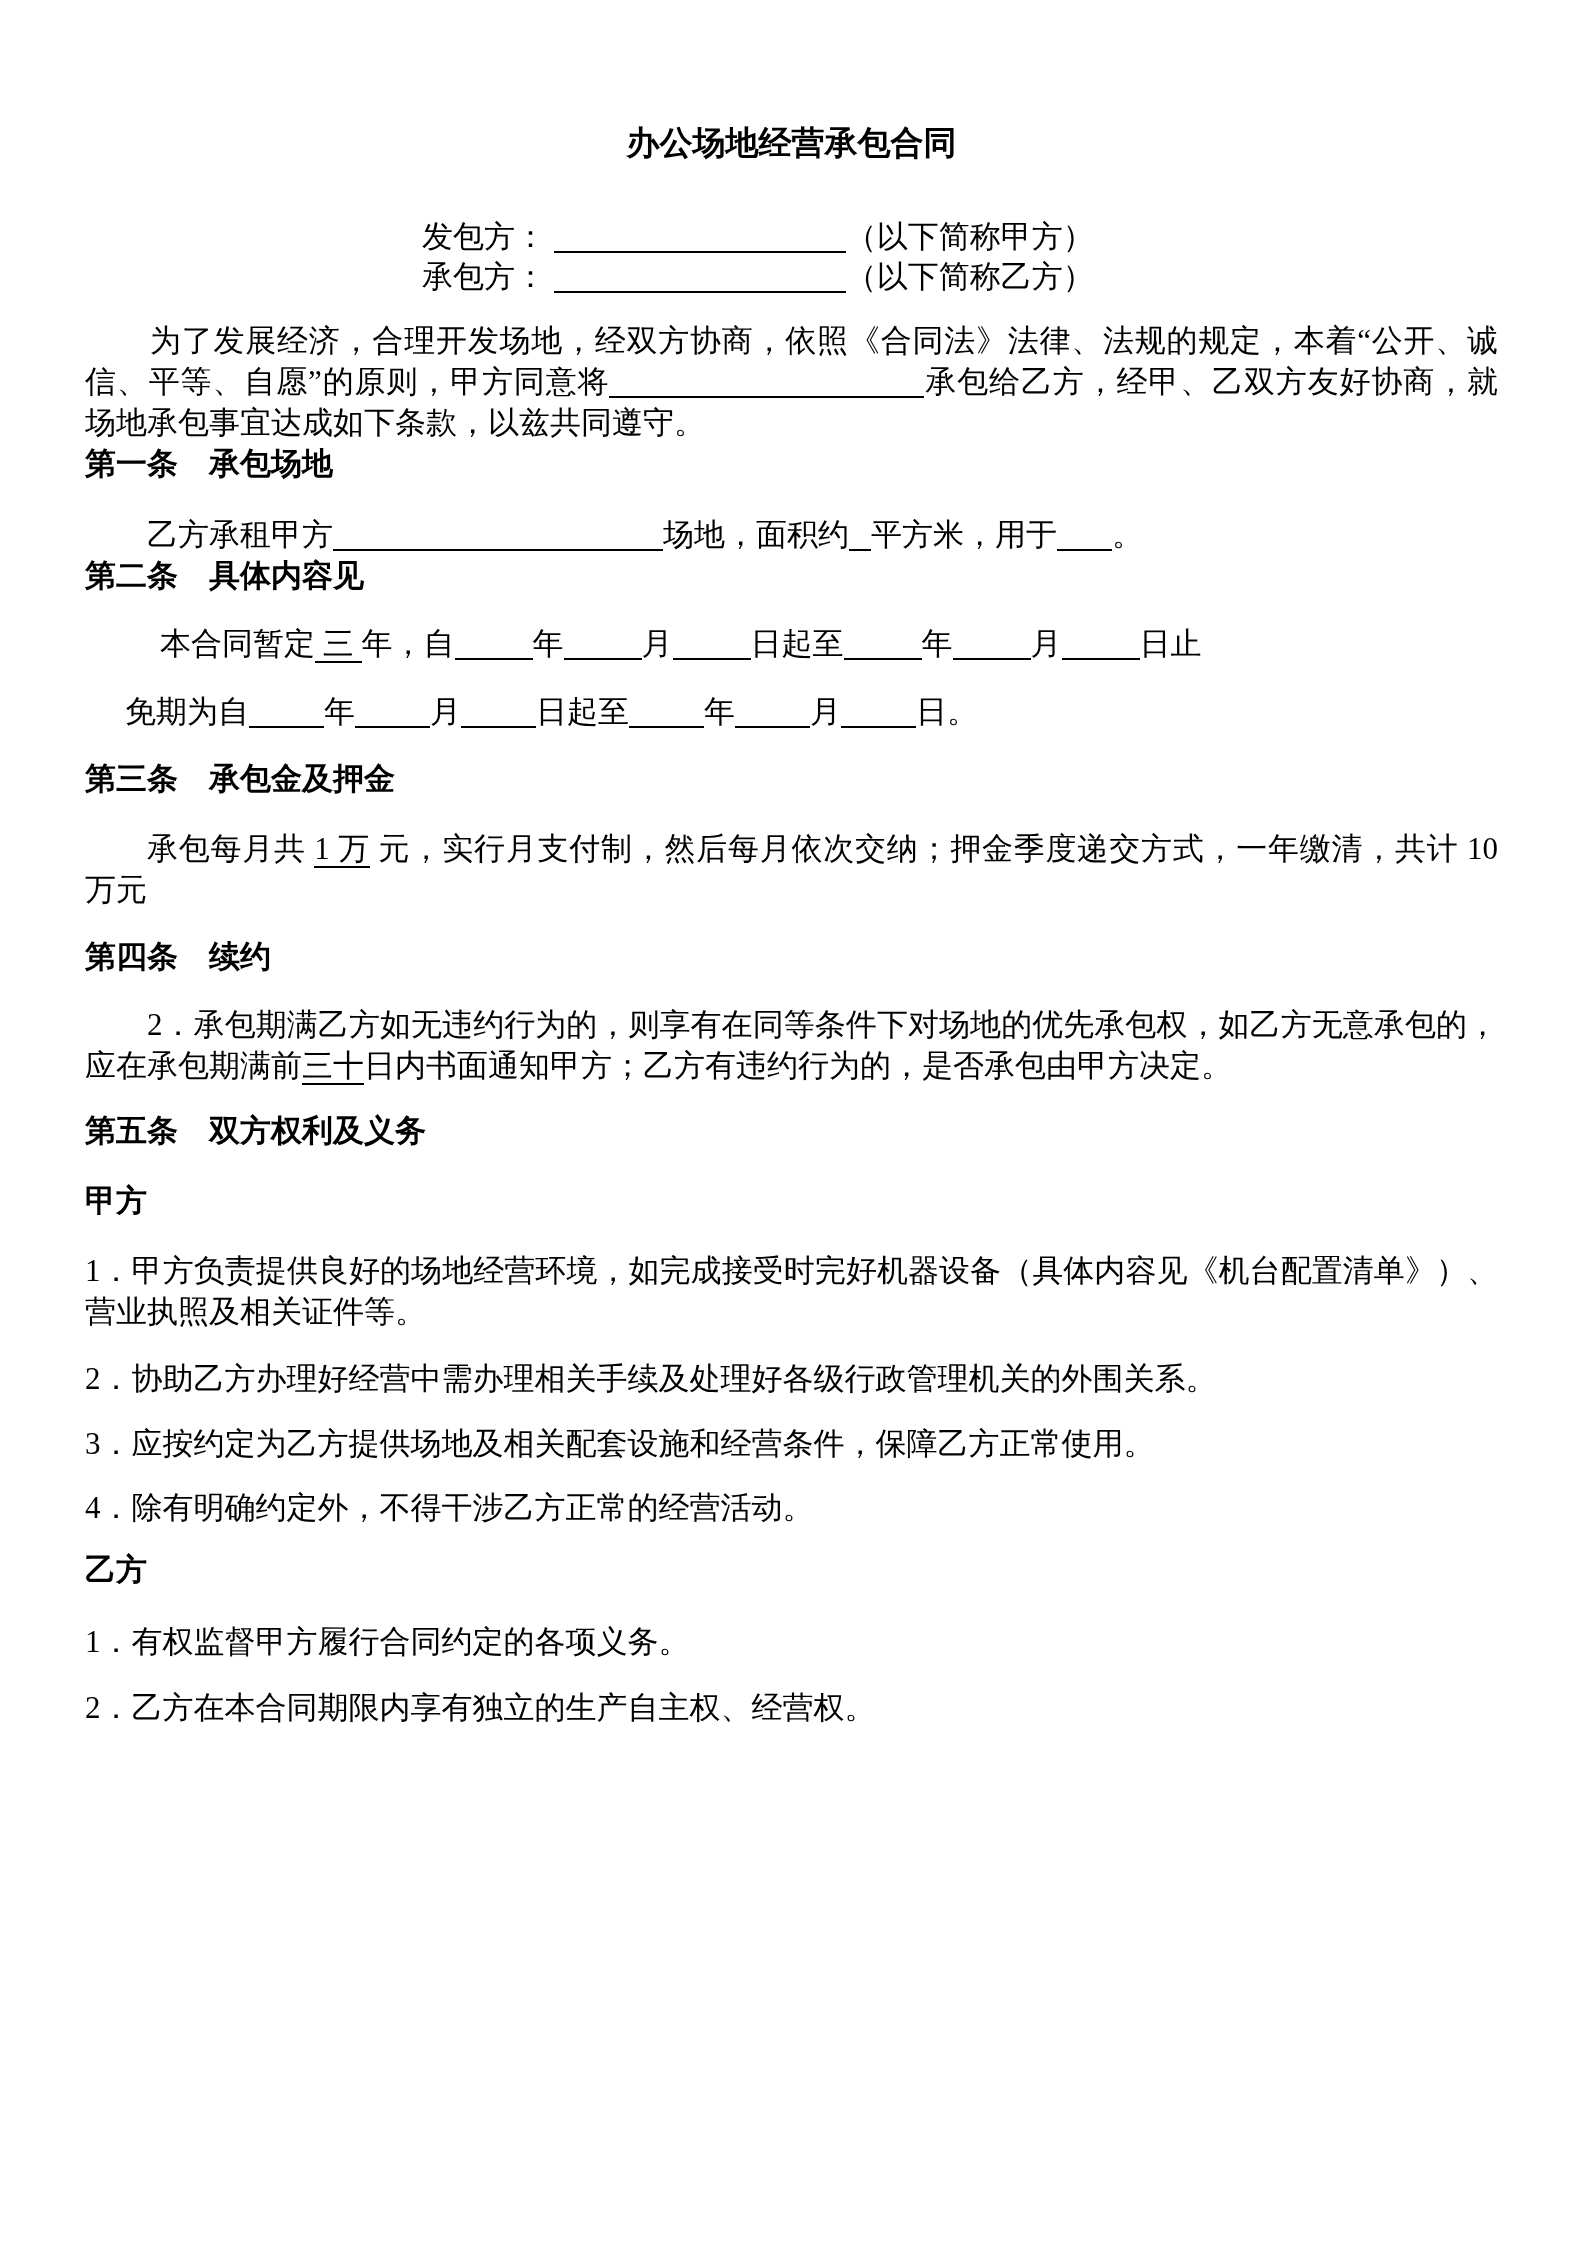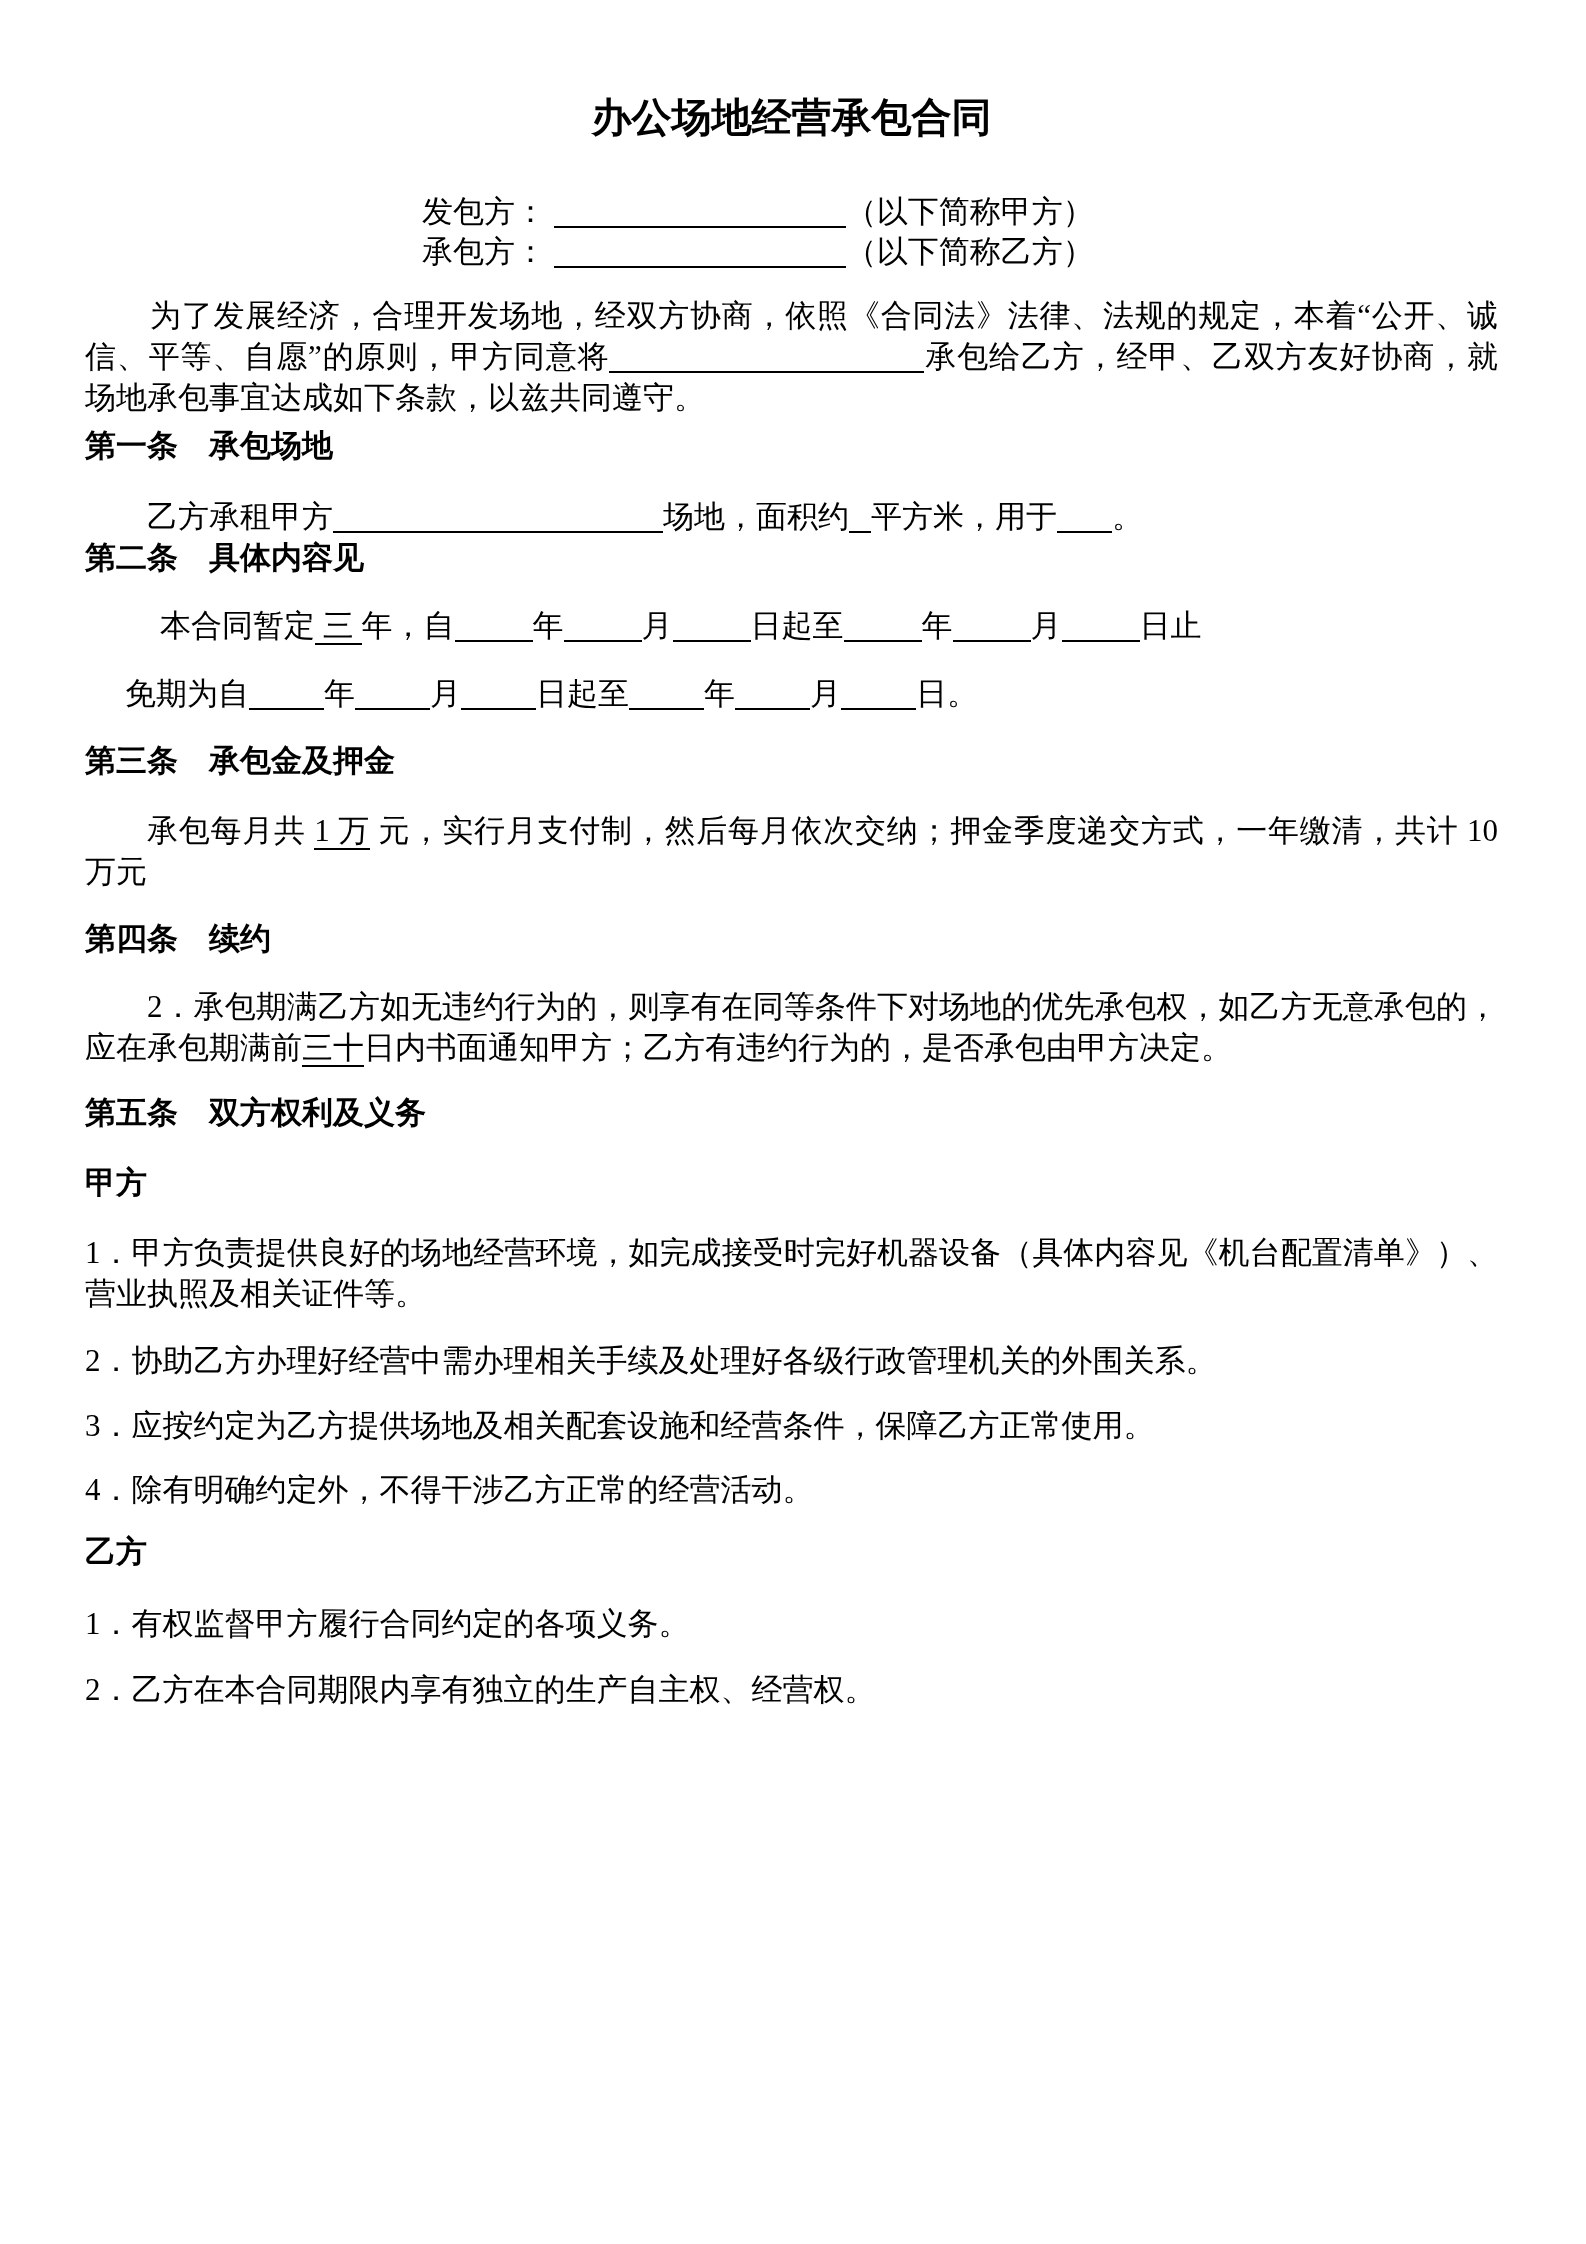--- a/index.html
+++ b/index.html
@@ -9,31 +9,31 @@
     font-family:"Liberation Serif","DejaVu Serif",serif;
     overflow:hidden;
   }
   .page{
     padding:0 88px 0 85px;
     font-size:31px;line-height:41px;
     text-align:justify;
   }
   p{margin:0;}
   .title{
-    font-size:40px;font-weight:700;line-height:46px;
-    text-align:center;margin-top:95px;
+    font-size:33px;font-weight:700;line-height:46px;
+    text-align:center;margin-top:120px;
   }
   .parties{
     margin:51px 0 0 337px;
     line-height:40px;text-align:left;
   }
   .hd{font-weight:700;}
   
   [data-name="intro-paragraph"]{margin-top:23px;text-indent:65px;}
-  [data-name="article-1-heading"]{margin-top:7px;}
+  [data-name="article-1-heading"]{}
   [data-name="site-paragraph"]{margin-top:30px;text-indent:62px;}
   [data-name="article-2-heading"]{margin-top:0;}
   [data-name="term-main-paragraph"]{margin-top:27px;text-indent:75px;}
   [data-name="term-free-paragraph"]{margin-top:27px;text-indent:40px;}
   [data-name="article-3-heading"]{margin-top:26px;}
   [data-name="fee-paragraph"]{margin-top:29px;text-indent:62px;}
   [data-name="article-4-heading"]{margin-top:26px;}
   [data-name="renewal-clause-1"]{margin-top:26px;text-indent:62px;}
   [data-name="renewal-clause-2"]{margin-top:27px;text-indent:62px;}
   [data-name="article-5-heading"]{margin-top:24px;}

